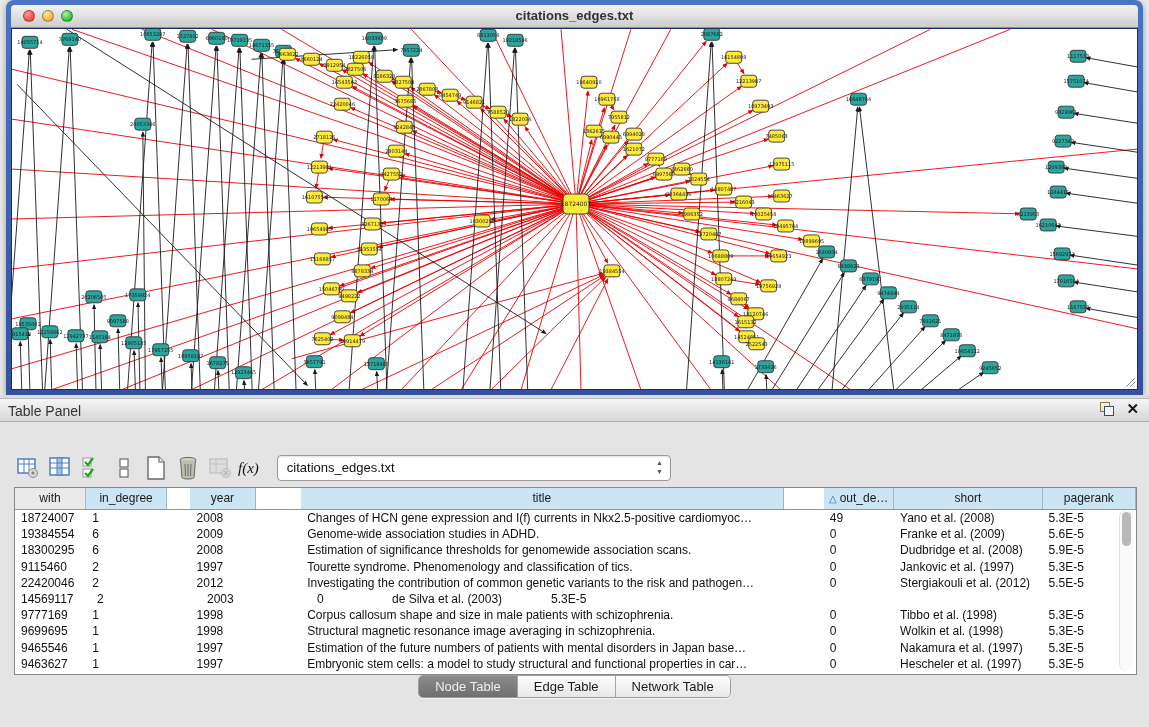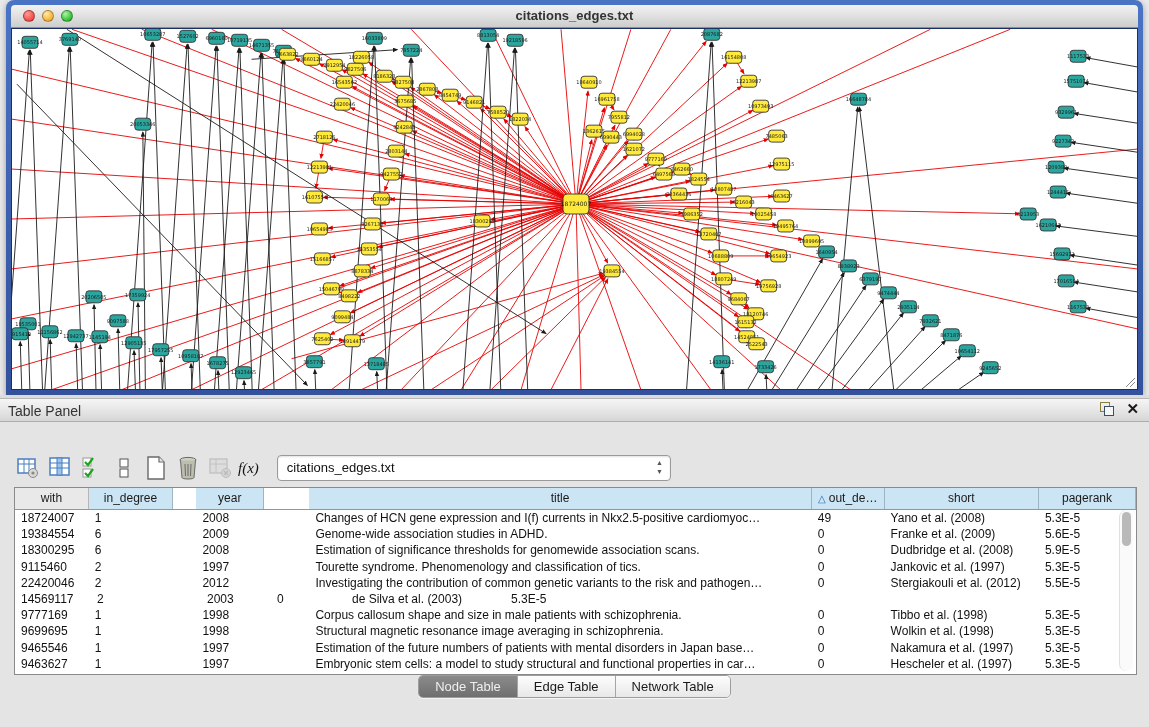--- a/index.html
+++ b/index.html
@@ -54,21 +54,21 @@
   .tbl{position:absolute;left:14px;top:88px;width:1121px;height:186px;background:#fff;
     border:1px solid #8a8a8a;overflow:hidden;font-size:12px;}
   .tbl-head{display:flex;height:21px;border-bottom:1px solid #8a9aa5;}
   .th{box-sizing:border-box;border-right:1px solid #9fb5c2;background:#cbe5f5;
     text-align:center;line-height:21px;color:#1a1a1a;overflow:hidden;white-space:nowrap;}
   .th.gray{background:#e9e9e9;border-right:1px solid #b5b5b5;}
   .th .sort{font-size:10px;color:#2a6db5;margin-right:3px;}
   .tr{display:flex;height:16.2px;line-height:16.2px;}
   .td{box-sizing:border-box;padding-left:6px;overflow:hidden;white-space:nowrap;color:#111;}
   .c0{width:76px;} .c1{width:87px;} .c2{width:70px;margin-left:23px;} .c3{width:518px;margin-left:45px;}
-  .c4{width:75px;} .c5{width:159px;} .c6{width:100px;}
+  .c4{width:75px;margin-left:40px;} .c5{width:159px;} .c6{width:100px;}
   .th.c-last{flex:1;background:#fff;border-right:none;}
   .vscroll{position:absolute;right:3px;top:22px;bottom:3px;width:13px;background:#fafafa;
     border-left:1px solid #e0e0e0;border-radius:7px;}
   .vthumb{position:absolute;left:2px;top:2px;width:9px;height:34px;background:#b9b9b9;border-radius:5px;}
 
   
   .tabs{position:absolute;left:0;right:0;top:276px;display:flex;justify-content:center;}
   .seg{display:flex;border:1px solid #9c9c9c;border-radius:5px;overflow:hidden;
     box-shadow:0 1px 1px rgba(255,255,255,.7);}
   .seg-btn{padding:0 16px;height:21px;line-height:21px;font-size:13px;color:#1a1a1a;

